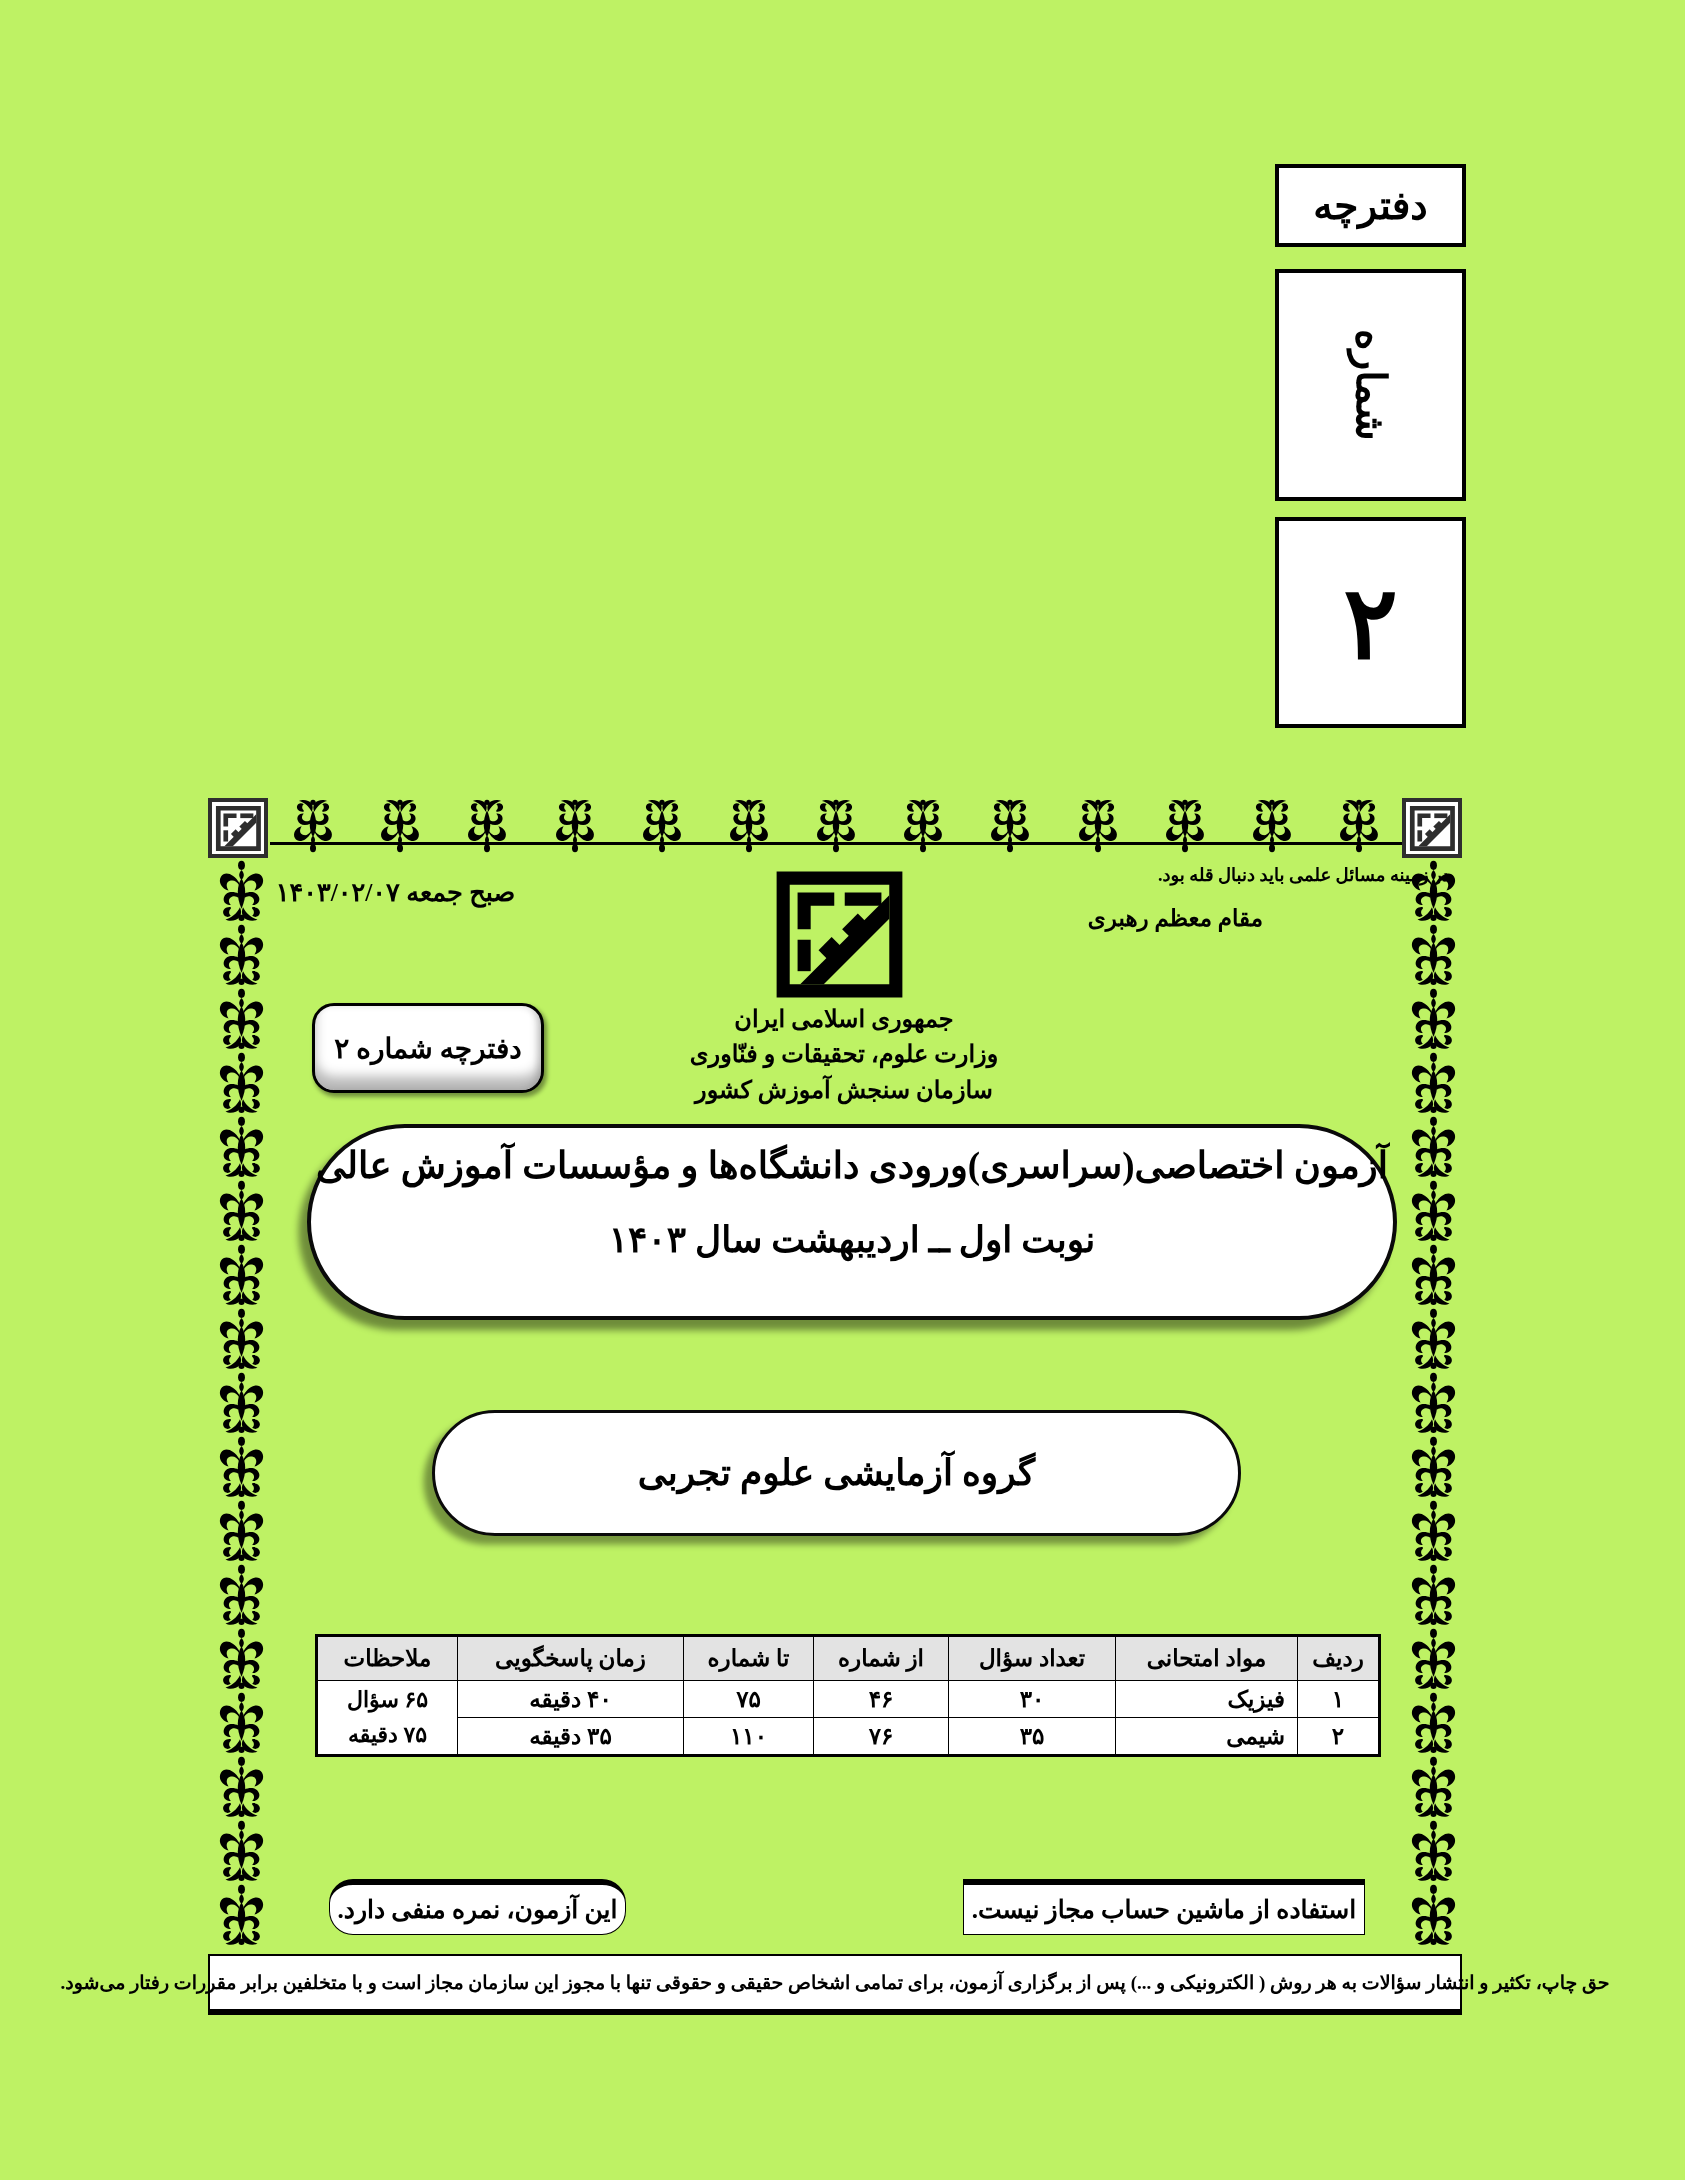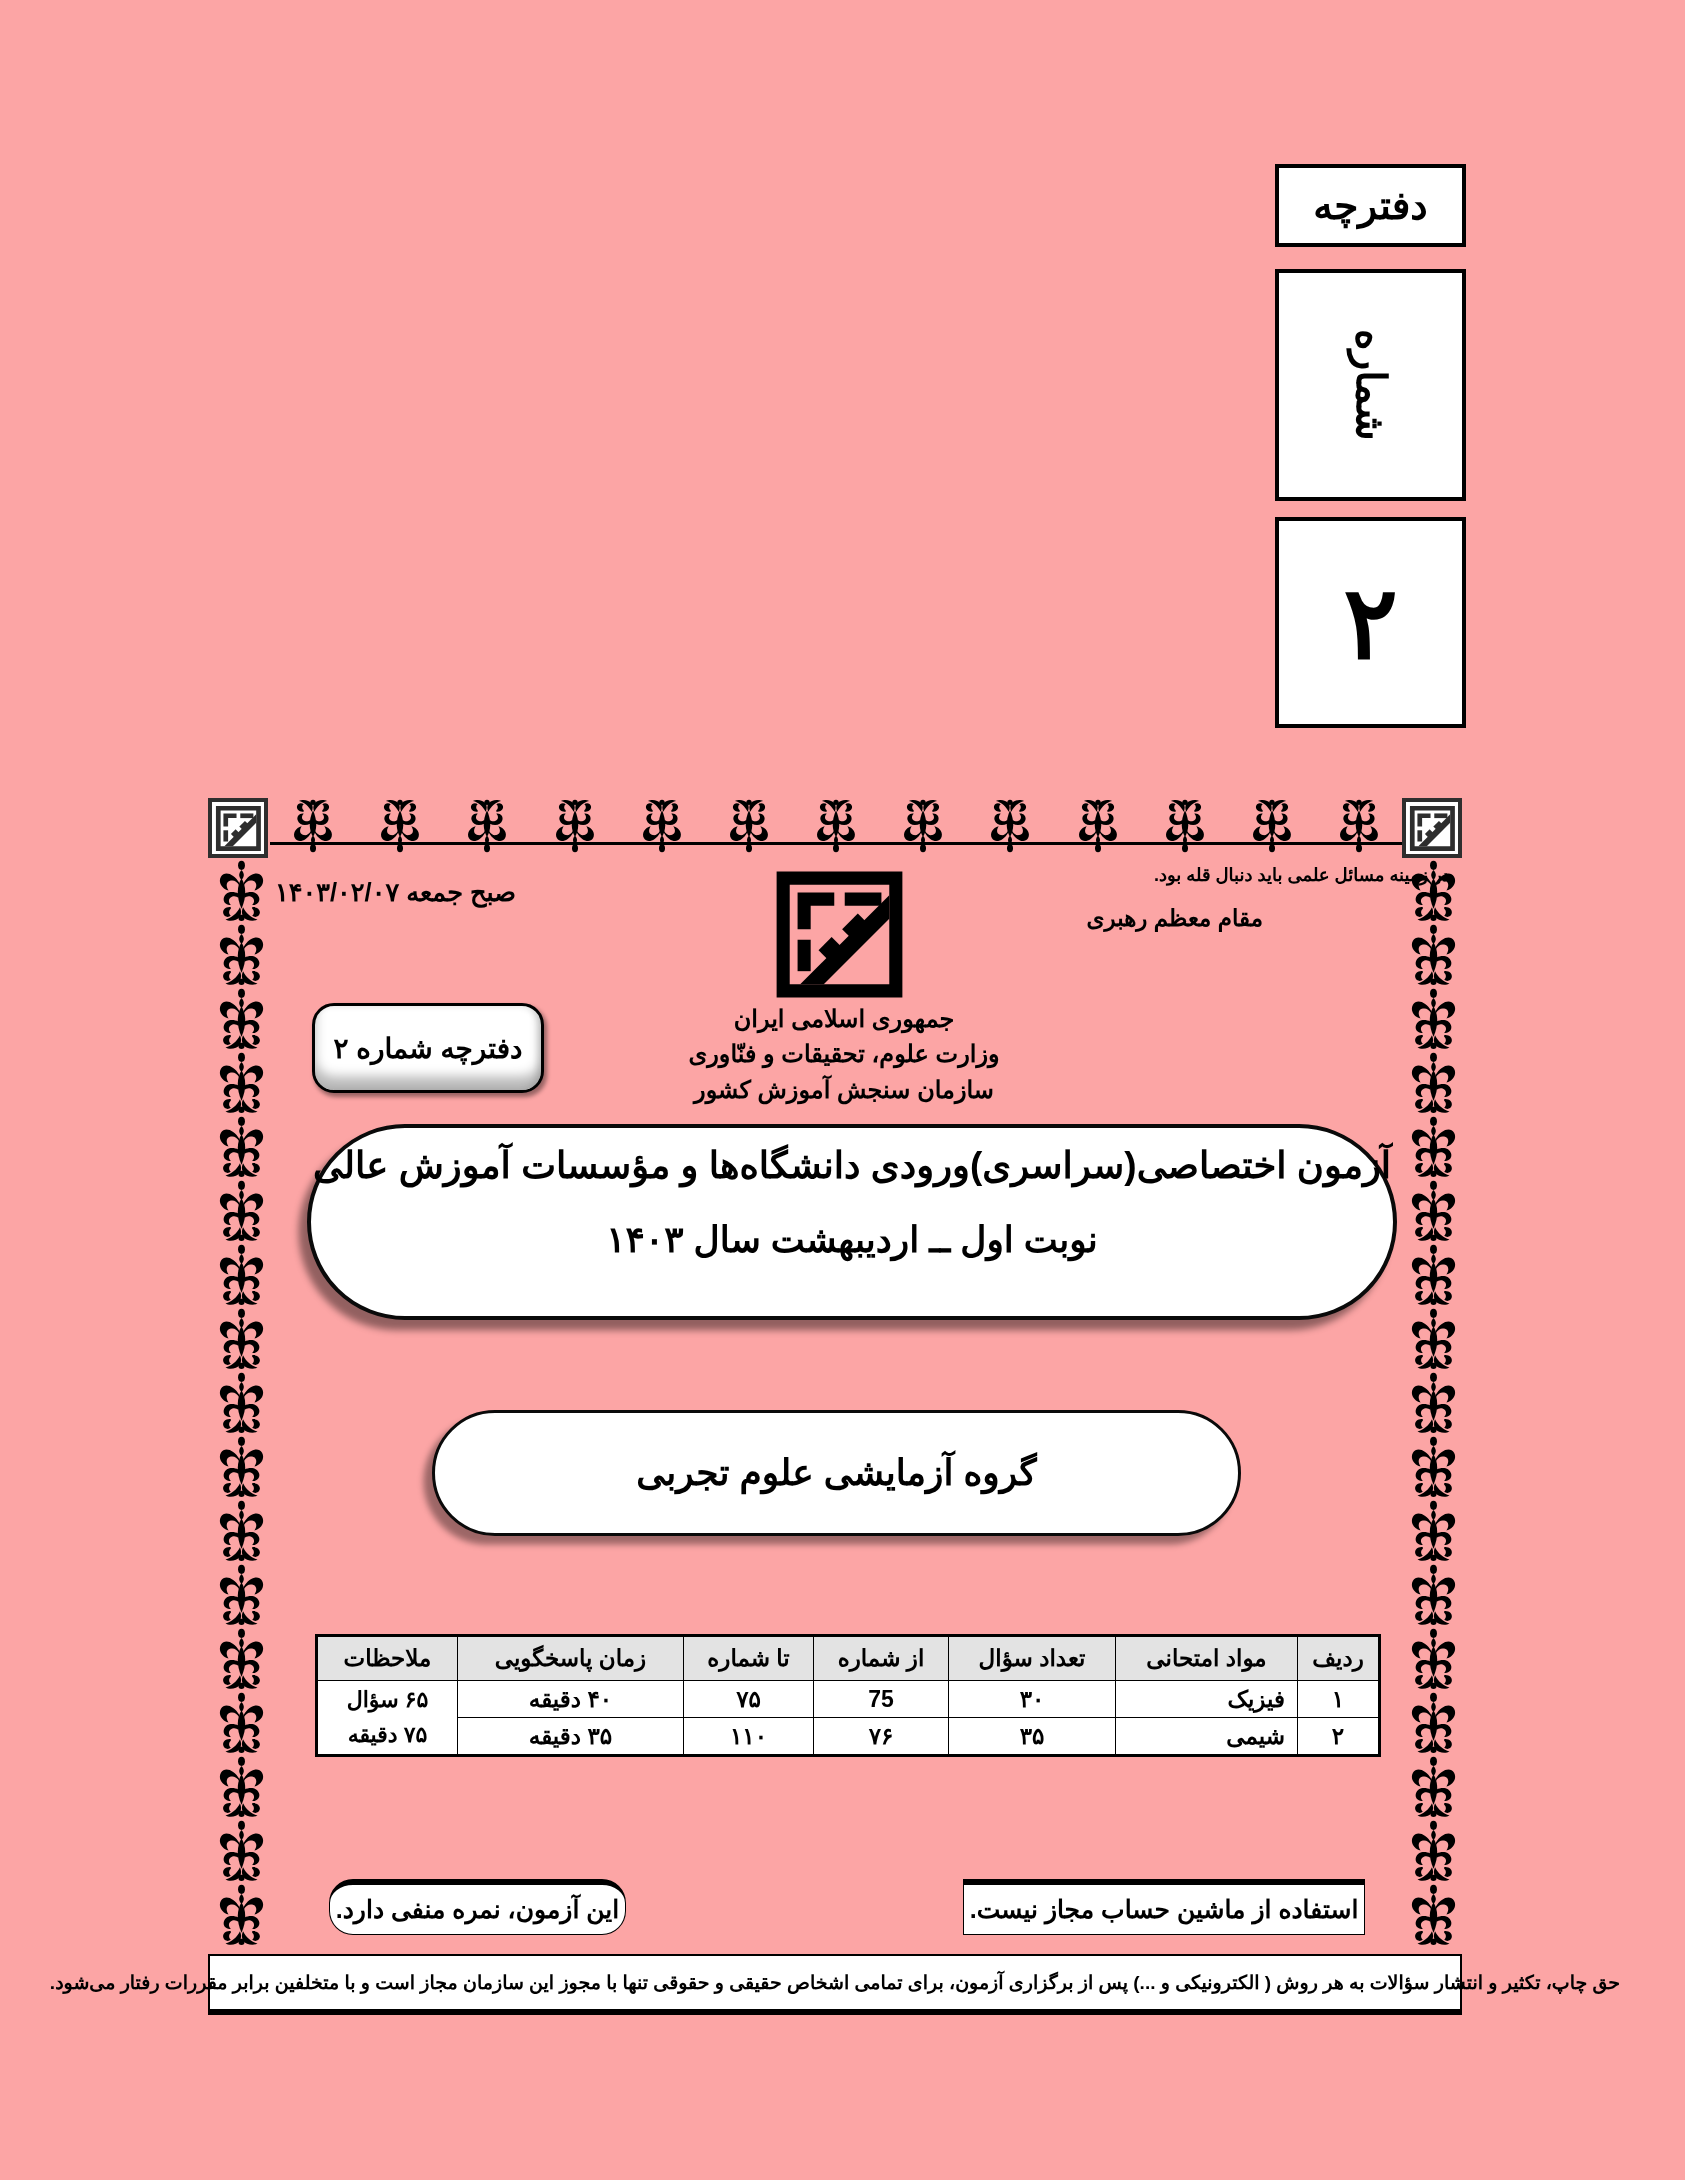--- a/index.html
+++ b/index.html
@@ -1,18 +1,18 @@
 <!DOCTYPE html>
 <html lang="fa" dir="rtl" style="font-size:13.6px"><head>
 <meta charset="utf-8">
 <style>
   html,body{margin:0;padding:0;background:#fff;}
   .page{
-    position:relative; width:1686px; height:2181px; background:#fca5a5;
-    font-family:Liberation Sans, sans-serif; direction:rtl; overflow:hidden; color:#000;
+    position:relative; width:1686px; height:2181px; background:#bef264;
+    font-family:Liberation Serif, serif; direction:rtl; overflow:hidden; color:#000;
   }
   .abs{position:absolute; box-sizing:border-box;}
   .bold{font-weight:bold;}
   .center{display:flex; align-items:center; justify-content:center;}
 
   
   .tr-box{border:4.3px solid #000; background:#fff;}
   .box-daftarche{left:1276px; top:164px; width:191px; height:83px; font-size:39px;}
   .box-shomare{left:1276px; top:269px; width:191px; height:232px; font-size:41px;}
   .box-shomare .vert{transform:rotate(90deg); white-space:nowrap;}
@@ -345,21 +345,21 @@
           <th>تا شماره</th>
           <th>زمان پاسخگویی</th>
           <th>ملاحظات</th>
         </tr>
       </thead>
       <tbody>
         <tr>
           <td>۱</td>
           <td class="subject">فیزیک</td>
           <td>۳۰</td>
-          <td>75</td>
+          <td>۴۶</td>
           <td>۷۵</td>
           <td>۴۰ دقیقه</td>
           <td class="remarks" rowspan="2">
             <div>۶۵ سؤال</div>
             <div>۷۵ دقیقه</div>
           </td>
         </tr>
         <tr>
           <td>۲</td>
           <td class="subject">شیمی</td>

